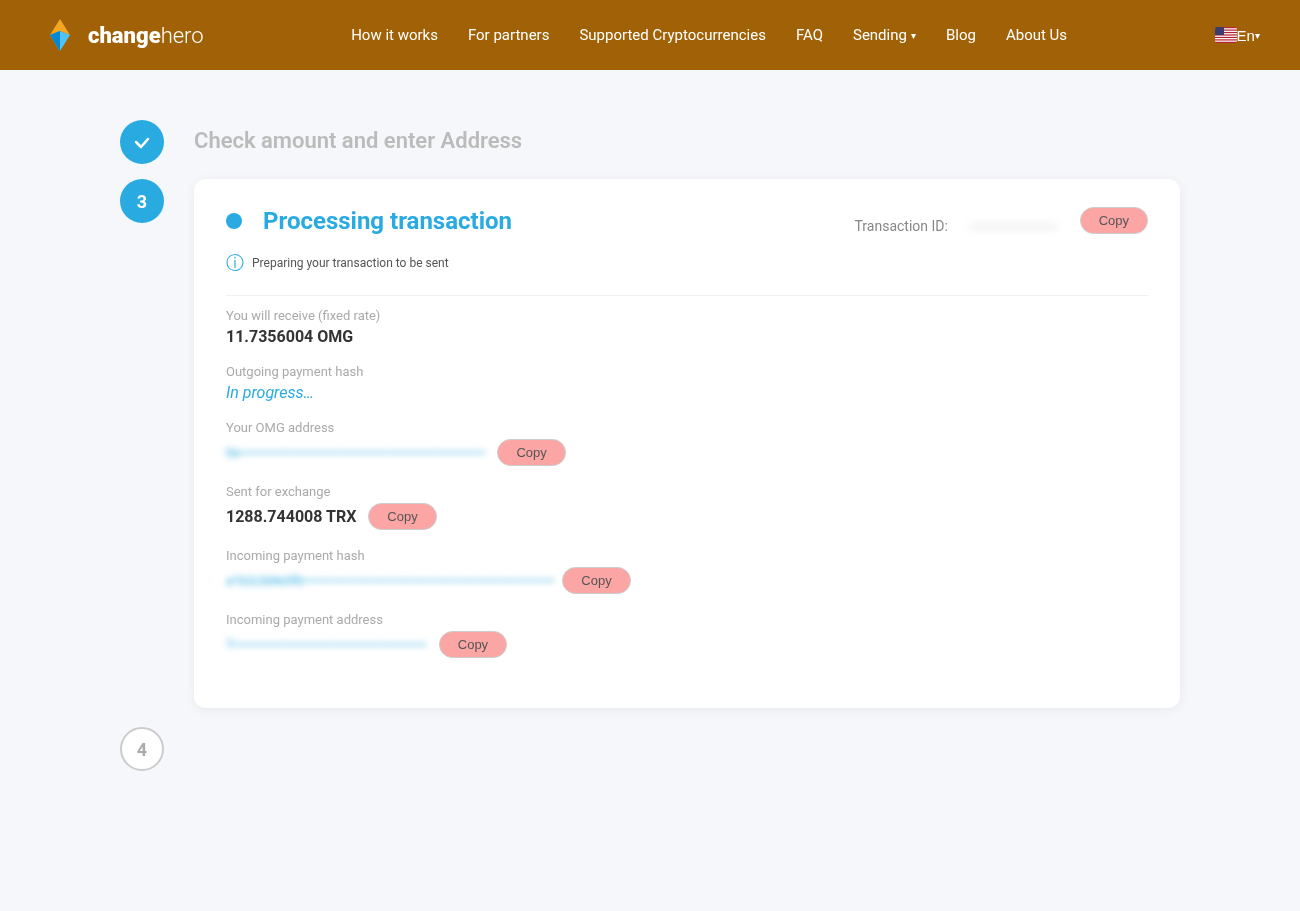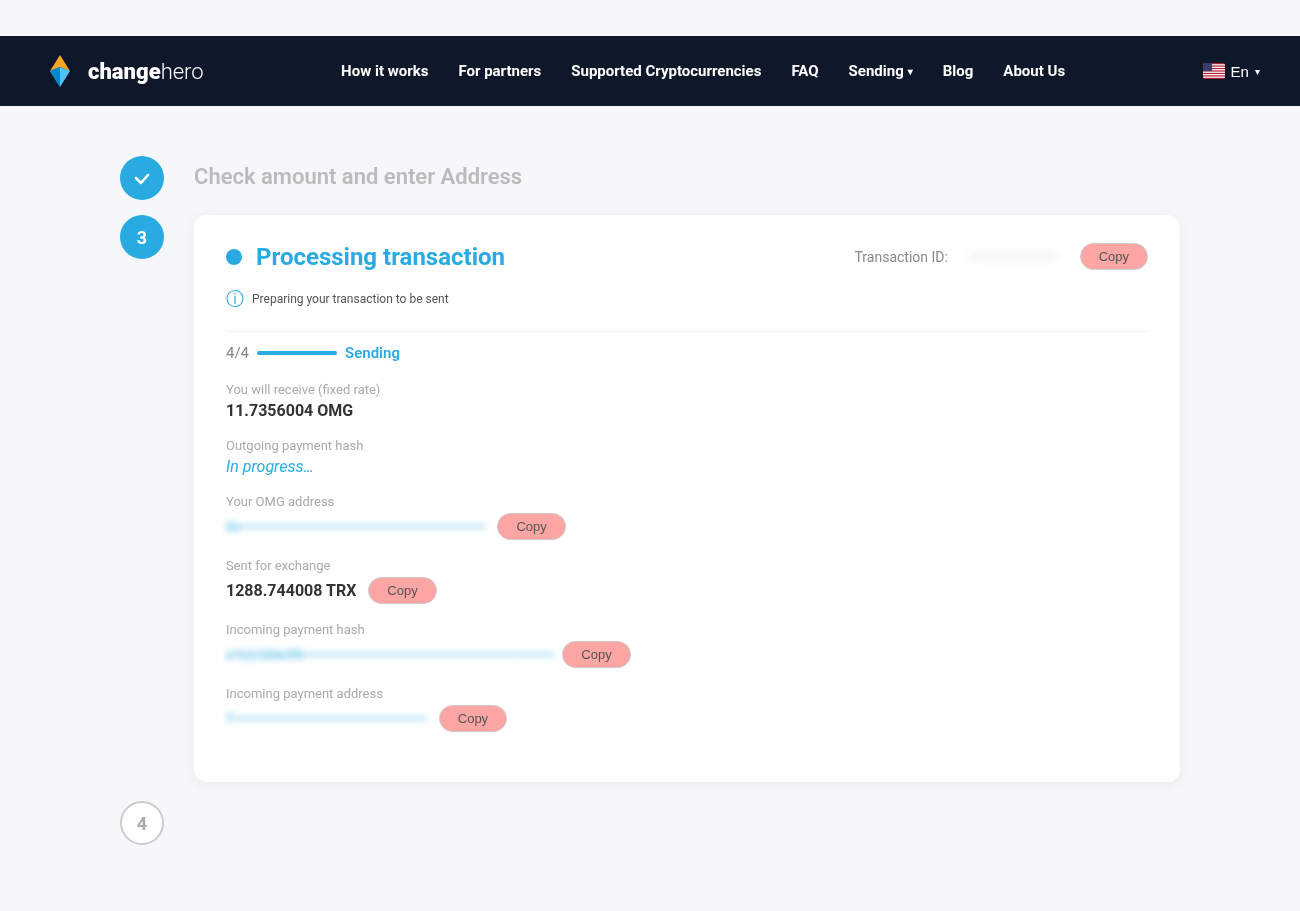--- a/index.html
+++ b/index.html
@@ -1,26 +1,25 @@
 <!DOCTYPE html>
 <html><head>
   <meta charset="utf-8">
   <style>
     * { box-sizing: border-box; margin: 0; padding: 0; }
     body { font-family: -apple-system, BlinkMacSystemFont, 'Segoe UI', Roboto, sans-serif; background: #f5f7fa; min-height: 911px; }
 
     
     .header {
-      background: #0f172a;
+      background: #a16207;
       height: 70px;
       display: flex;
       align-items: center;
       padding: 0 40px;
       justify-content: space-between;
-      margin-top: 36px;
     }
     .logo-area {
       display: flex;
       align-items: center;
       gap: 8px;
     }
     .logo-icon {
       width: 40px;
       height: 40px;
     }
@@ -32,31 +31,31 @@
     .logo-text span { color: #fff; font-weight: 300; }
     .nav {
       display: flex;
       align-items: center;
       gap: 30px;
     }
     .nav a {
       color: white;
       text-decoration: none;
       font-size: 15px;
-      font-weight: 700;
+      font-weight: 400;
     }
     .nav .support-btn {
       display: flex;
       align-items: center;
       gap: 4px;
     }
     .lang-btn {
       display: flex;
       align-items: center;
-      gap: 6px;
+      gap: 0;
       color: white;
       font-size: 15px;
       background: none;
       border: none;
       cursor: pointer;
     }
     .flag-icon {
       width: 22px;
       height: 16px;
       border-radius: 2px;
@@ -132,35 +131,35 @@
     }
     .step3-header {
       display: flex;
       justify-content: space-between;
       align-items: flex-start;
       margin-bottom: 16px;
     }
     .step3-title {
       display: flex;
       align-items: center;
-      gap: 14px;
+      gap: 21px;
       font-size: 24px;
       font-weight: 700;
       color: #29abe2;
     }
     .blue-dot {
       width: 16px;
       height: 16px;
       border-radius: 50%;
       background: #29abe2;
       flex-shrink: 0;
     }
     .transaction-id-area {
       display: flex;
-      align-items: center;
+      align-items: flex-end;
       gap: 22px;
     }
     .txid-label {
       font-size: 14px;
       color: #888;
     }
     .txid-value {
       font-size: 13px;
       color: #bbb;
       max-width: 200px;
@@ -357,27 +356,20 @@
           </div>
         </div>
 
         <div class="status-row">
           <span class="info-icon">ⓘ</span>
           <span class="status-text">Preparing your transaction to be sent</span>
         </div>
 
         <div class="divider"></div>
 
-        <div class="progress-row">
-          <span class="progress-fraction">4/4</span>
-          <div class="progress-bar-track">
-            <div class="progress-bar-fill" style="width:100%;"></div>
-          </div>
-          <span class="progress-label">Sending</span>
-        </div>
 
         <div class="data-section">
           <div class="data-label">You will receive (fixed rate)</div>
           <div class="data-value">11.7356004 OMG</div>
         </div>
 
         <div class="data-section">
           <div class="data-label">Outgoing payment hash</div>
           <div class="data-value blue">In progress…</div>
         </div>

